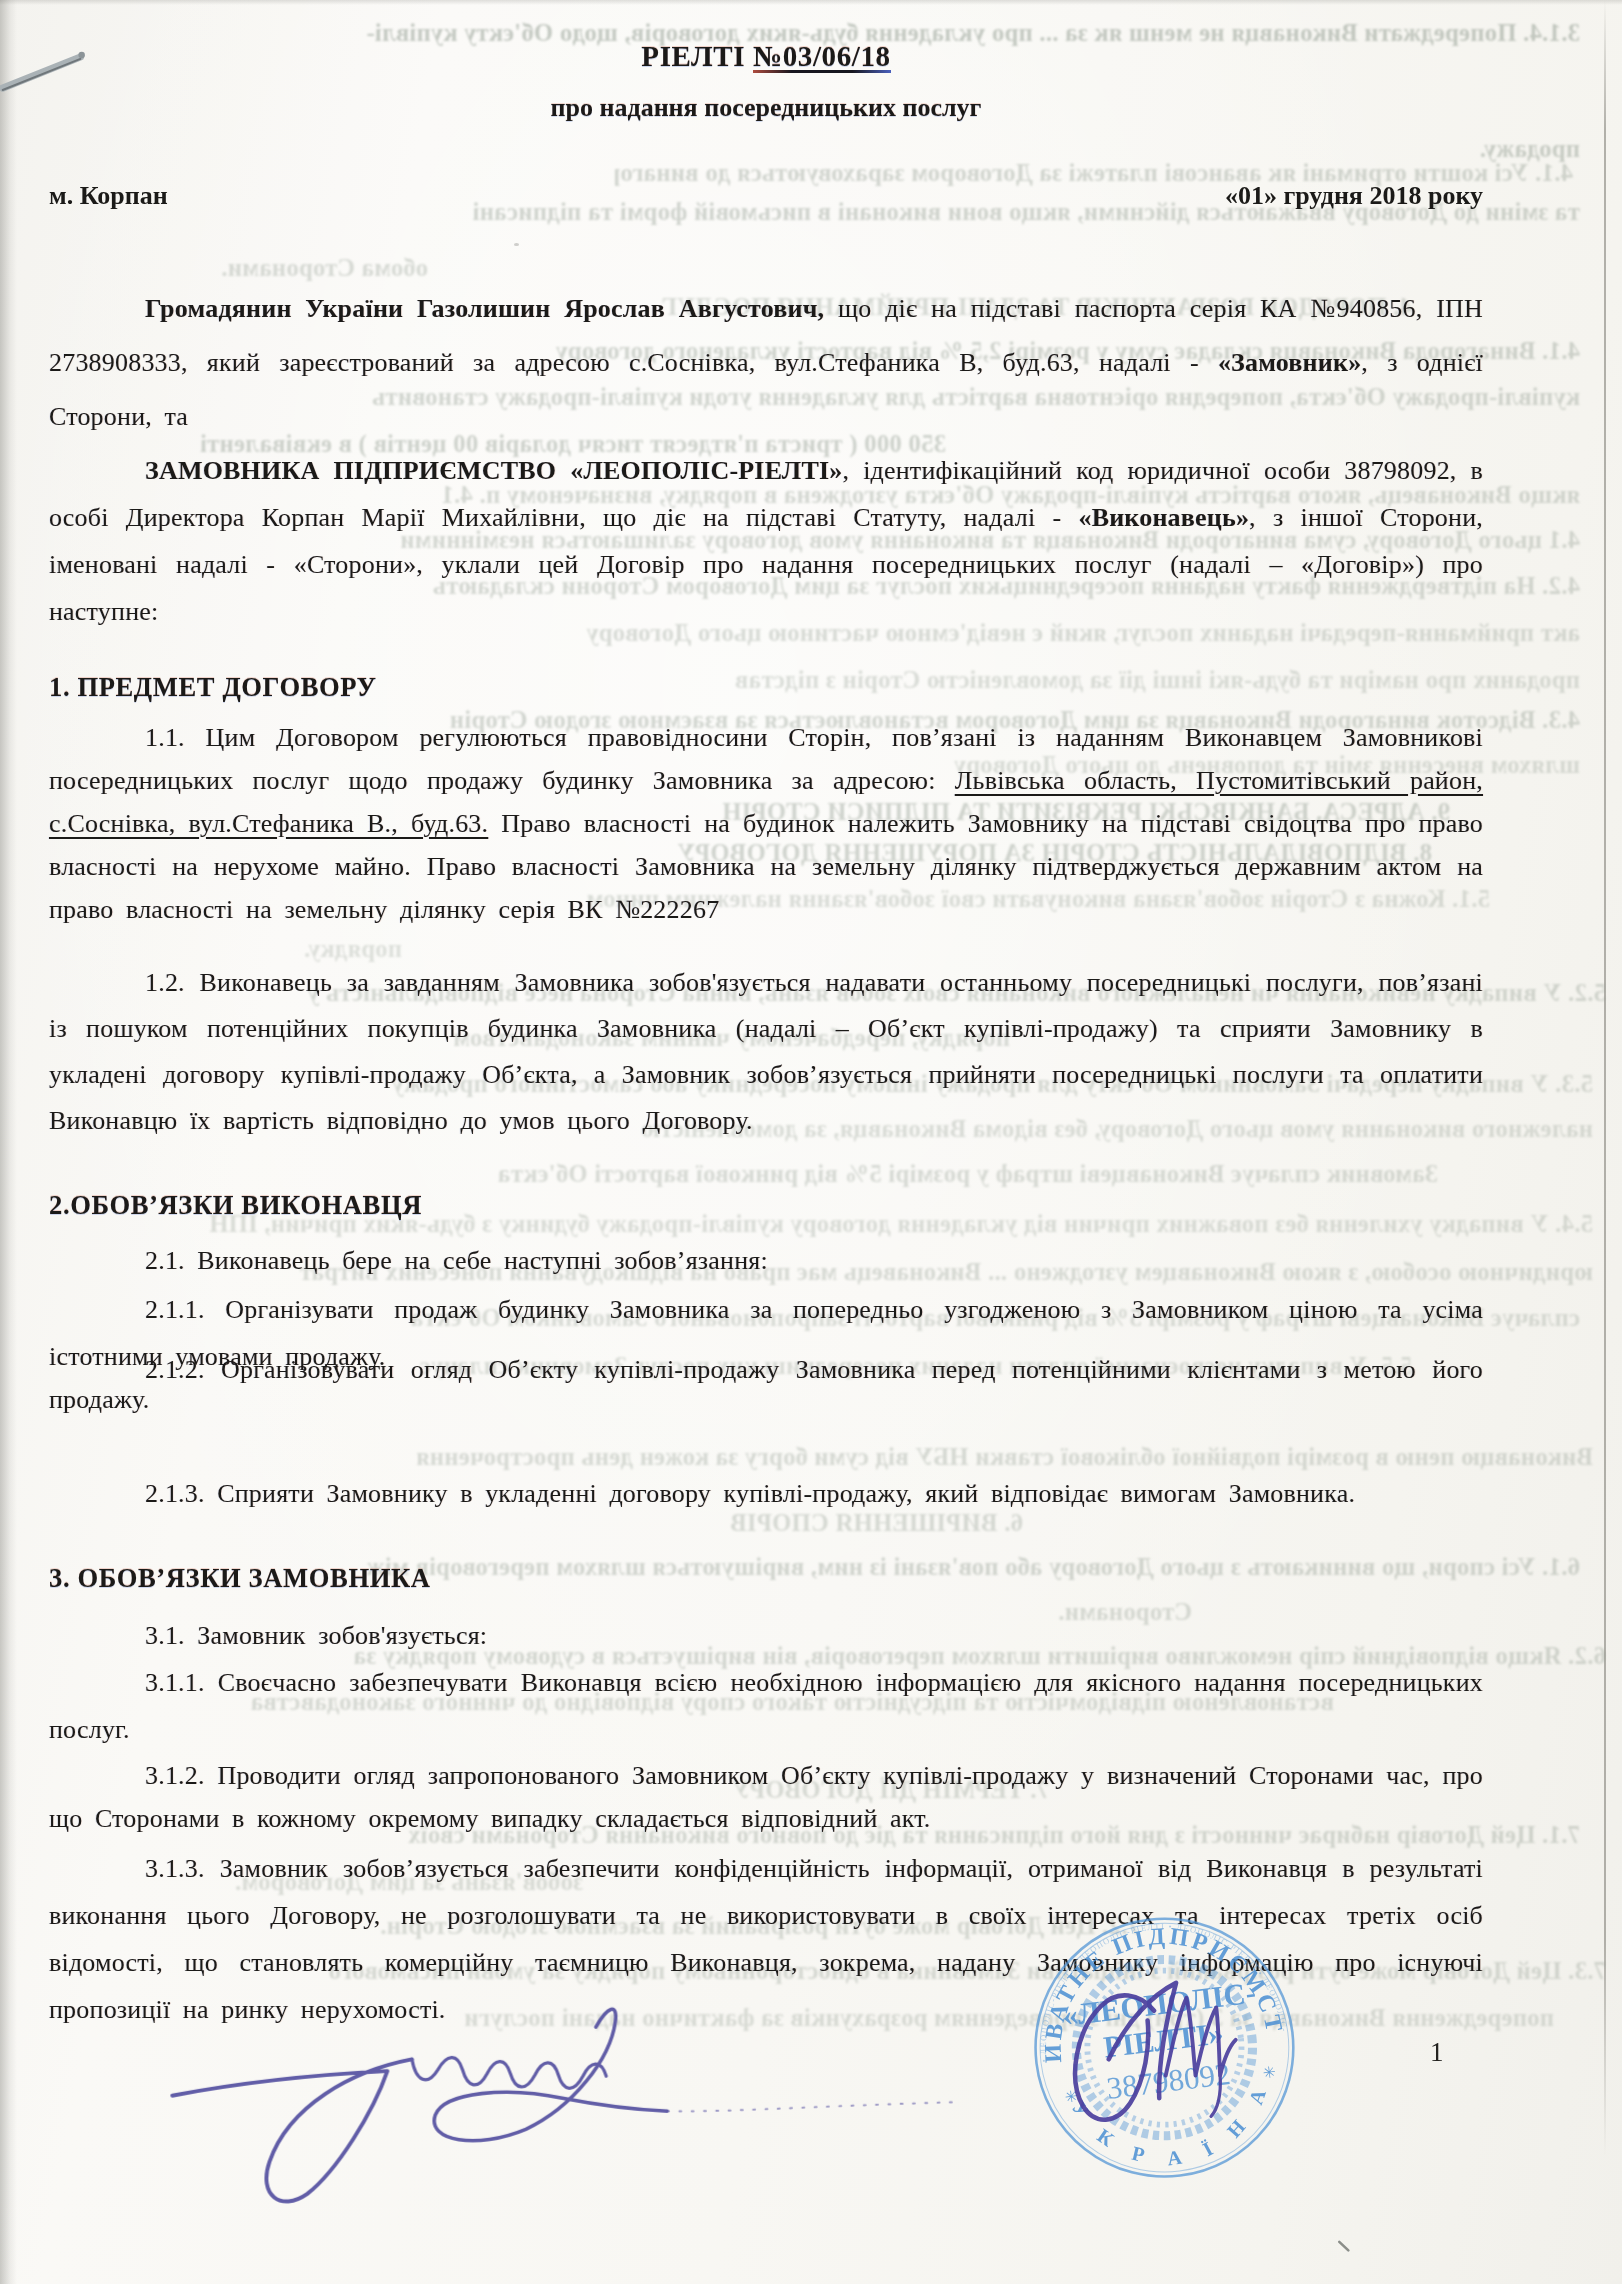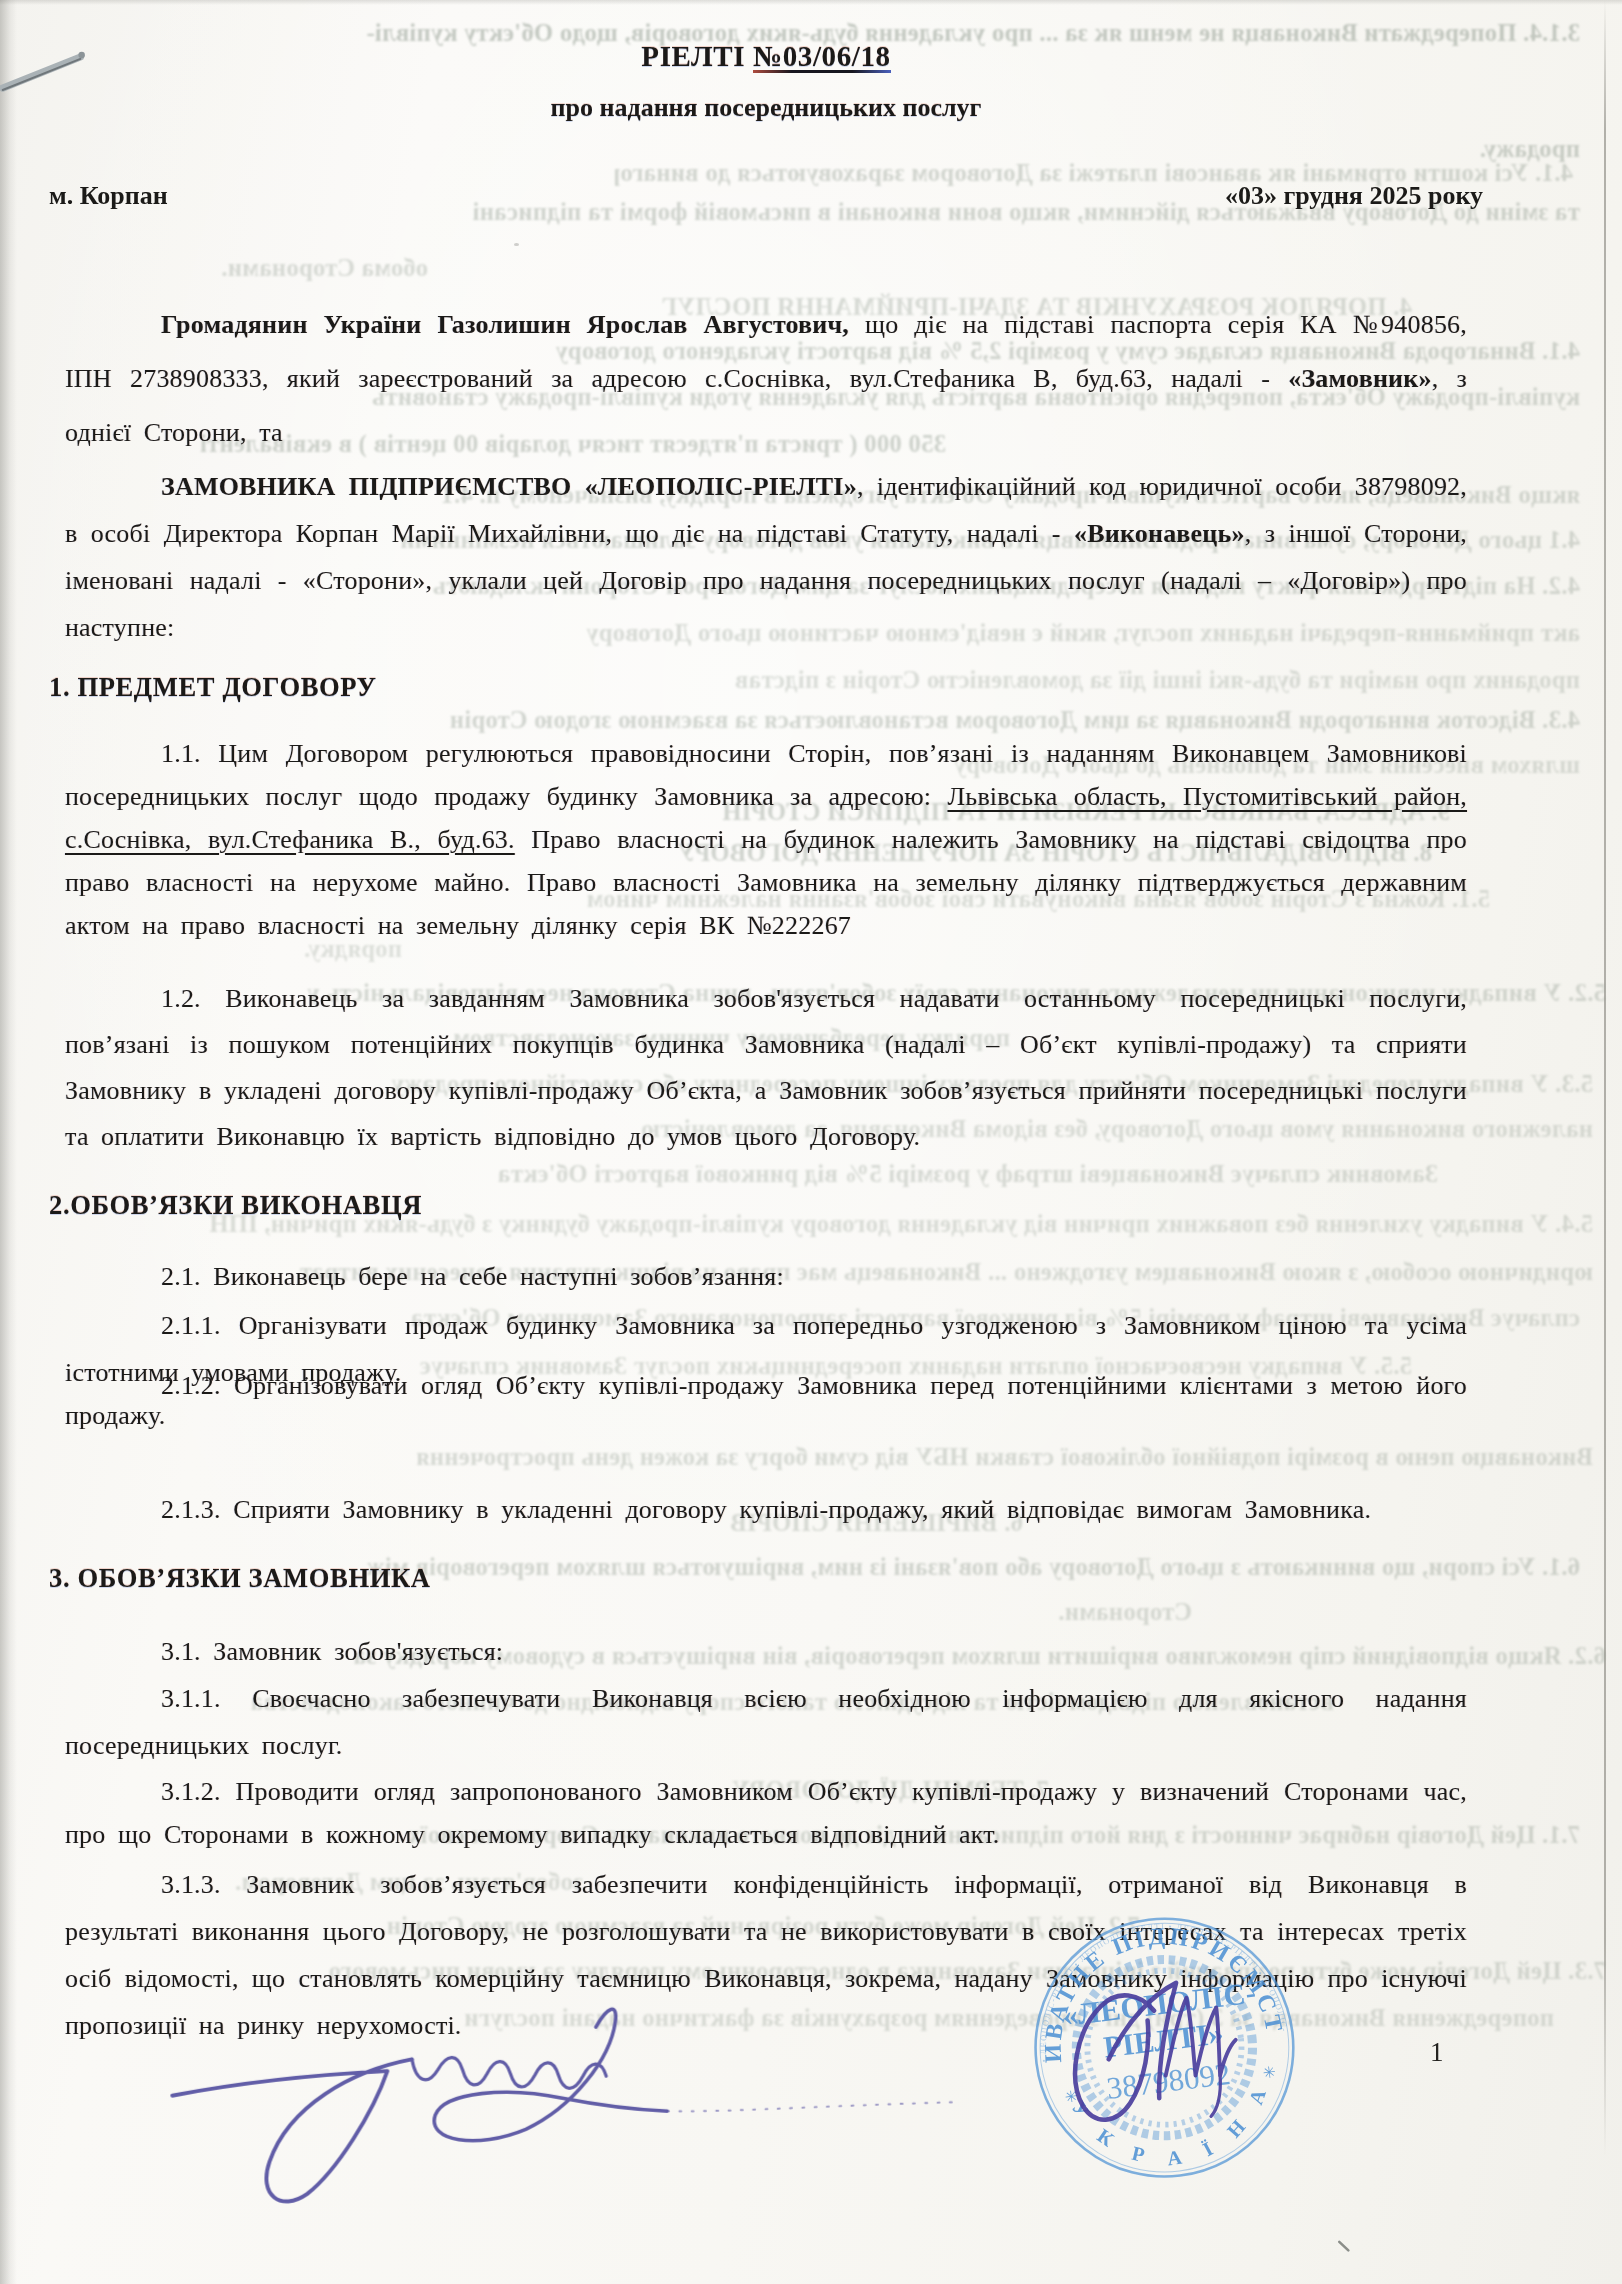--- a/index.html
+++ b/index.html
@@ -23,21 +23,21 @@
   .ghost{
     position:absolute;transform:scaleX(-1);filter:blur(1px);
     color:#8d988c;font-weight:bold;font-size:24.6px;line-height:28.5px;
     white-space:nowrap;overflow:hidden;letter-spacing:0.3px;
   }
   
   .content{position:absolute;left:49px;top:0;width:1434px;z-index:2;}
   .tblock{position:absolute;left:0;width:100%;
     font-size:26px;text-align:justify;letter-spacing:0.2px;word-spacing:5.8px;
     text-shadow:0.8px 0 0 rgba(190,55,30,.10),-0.8px 0 0 rgba(35,70,190,.10);}
-  .tblock p{margin:16px;text-indent:96px;font-family:Liberation Serif, serif;}
+  .tblock p{margin:0;text-indent:96px;font-family:Liberation Serif, serif;}
   .doc-title{position:absolute;left:0;width:100%;text-align:center;font-weight:bold;font-size:29px;
     letter-spacing:0.6px;
     text-shadow:0 -1px 0 rgba(200,60,30,.22),0 1px 0 rgba(40,80,200,.22);}
   .tnum{background:linear-gradient(90deg,rgba(160,45,30,.85),#17171f 28%,#17171f 72%,rgba(45,70,180,.85)) no-repeat 0 96%/100% 3.2px;
     padding-bottom:2.6px;}
   .subtitle{position:absolute;left:0;width:100%;text-align:center;font-weight:bold;font-size:26px;
     text-shadow:0 -0.6px 0 rgba(200,60,30,.18),0 0.6px 0 rgba(40,80,200,.18);}
   .cityrow{position:absolute;left:0;width:100%;font-weight:bold;font-size:26px;}
   .cityrow .city{float:left;}
   .cityrow .date{float:right;}
@@ -105,21 +105,21 @@
   <div class="edge-right"></div>
 
   <div class="content">
 
     <div class="doc-title" style="top:40px;"><span>РІЕЛТІ </span><span class="tnum">№03/06/18</span></div>
 
     <div class="subtitle" style="top:93px;">про надання посередницьких послуг</div>
 
     <div class="cityrow" style="top:181px;">
       <span class="city">м. Корпан</span>
-      <span class="date">«03» грудня 2025 року</span>
+      <span class="date">«01» грудня 2018 року</span>
     </div>
 
     <div class="tblock" style="top:282px;line-height:54px;">
       <p><b>Громадянин України Газолишин Ярослав Августович,</b><span> що діє на підставі паспорта серія КА №940856, ІПН 2738908333, який зареєстрований за адресою с.Соснівка, вул.Стефаника В, буд.63,   надалі - </span><b>«Замовник»</b><span>, з однієї Сторони, та</span></p>
     </div>
 
     <div class="tblock" style="top:447px;line-height:47px;">
       <p><b>ЗАМОВНИКА ПІДПРИЄМСТВО «ЛЕОПОЛІС-РІЕЛТІ»</b><span>, ідентифікаційний код юридичної особи 38798092, в особі Директора Корпан Марії Михайлівни, що діє на підставі Статуту,   надалі - </span><b>«Виконавець»</b><span>, з іншої Сторони, іменовані надалі  - «Сторони», уклали цей Договір про надання посередницьких послуг (надалі – «Договір») про наступне:</span></p>
     </div>
 

